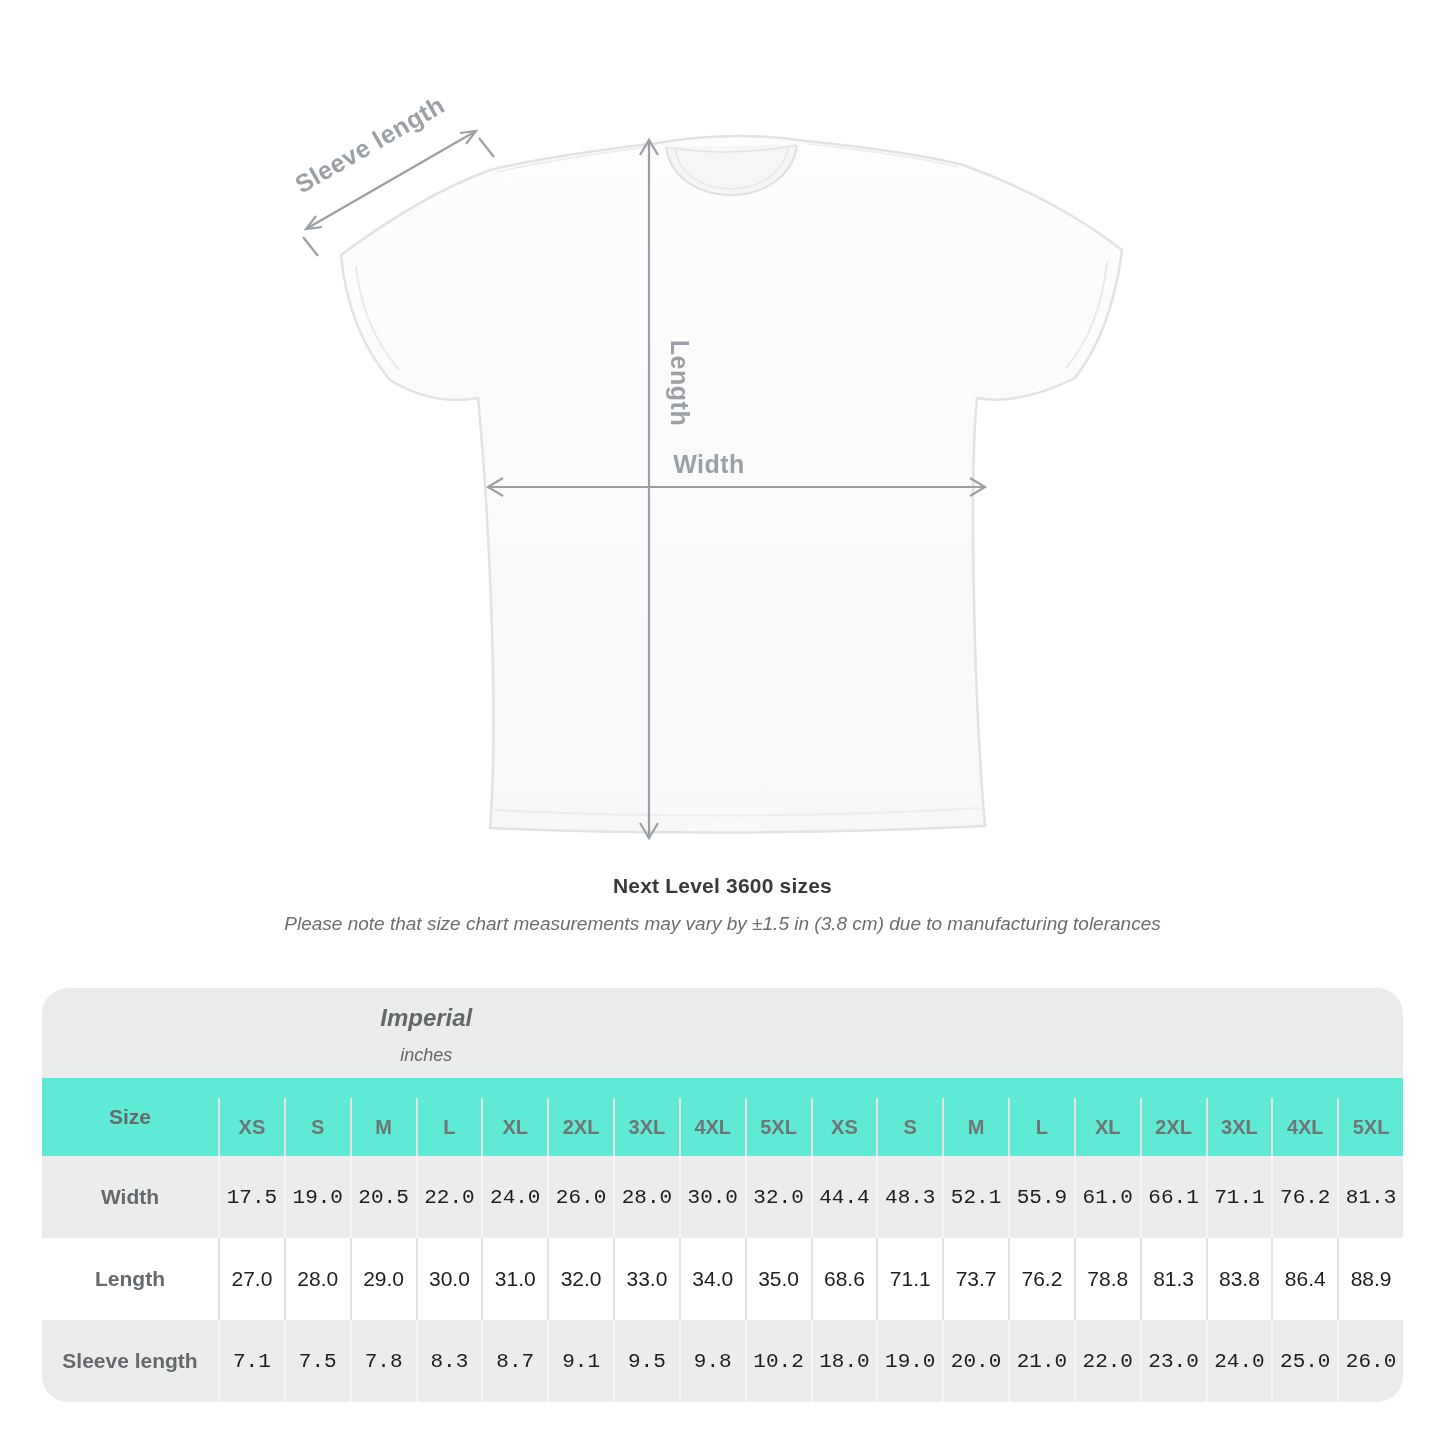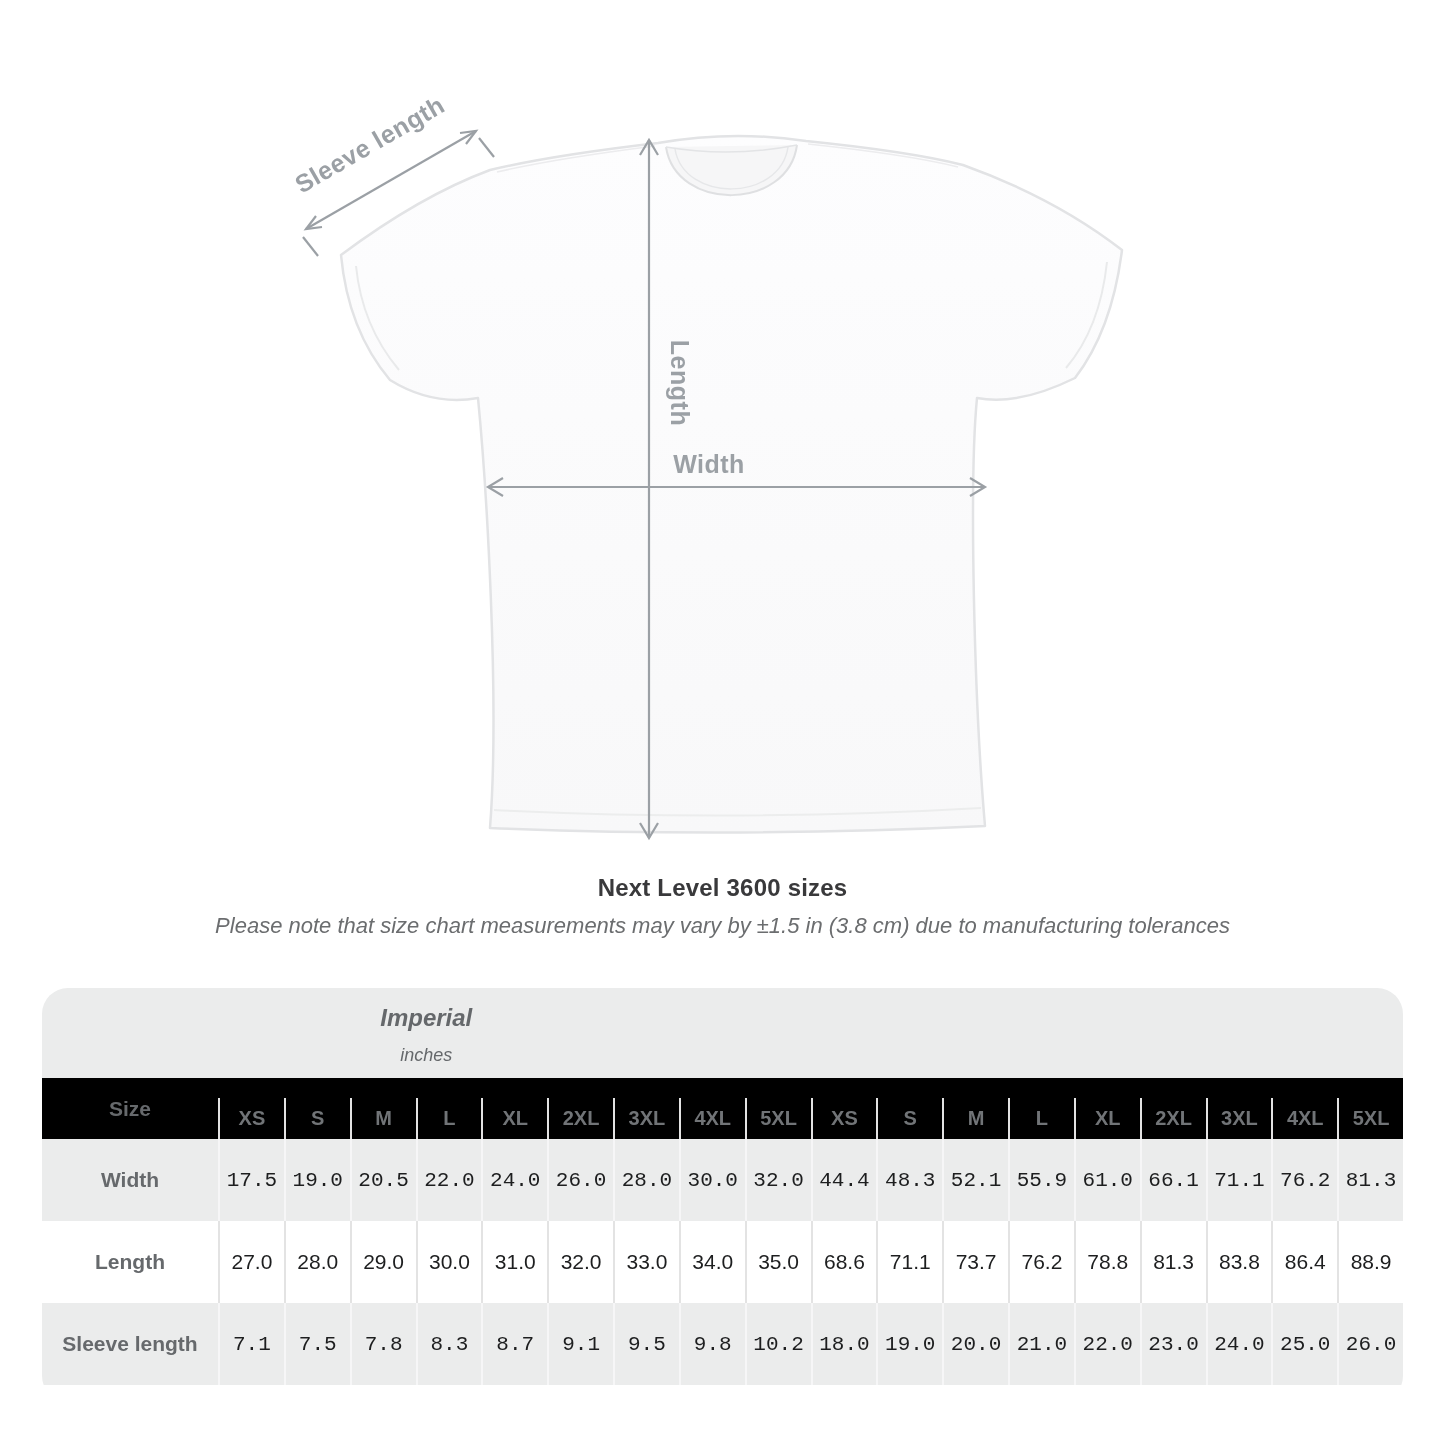--- a/index.html
+++ b/index.html
@@ -6,42 +6,42 @@
   .stage{
     position:relative;width:1445px;height:1445px;background:#ffffff;
     font-family:"Liberation Sans", sans-serif;overflow:hidden;
   }
   
   .diagram{position:absolute;left:0;top:0;}
   .dim-label{font-weight:bold;font-size:25px;fill:#9ba0a5;letter-spacing:.5px;}
   
   .page-title{
     position:absolute;left:0;top:874px;width:100%;text-align:center;
-    font-size:24px;font-weight:bold;color:#39393b;margin:0;letter-spacing:.2px;
+    font-size:21px;font-weight:bold;color:#39393b;margin:0;letter-spacing:.2px;
   }
   .tolerance-note{
     position:absolute;left:0;top:913px;width:100%;text-align:center;
-    font-size:22px;font-style:italic;color:#6b6d6f;margin:0;
+    font-size:19px;font-style:italic;color:#6b6d6f;margin:0;
   }
   
   .sizes-table{
     position:absolute;left:42px;top:988px;width:1361px;height:414px;
     border-radius:26px;overflow:hidden;background:#ffffff;
   }
   .band{
     display:grid;grid-template-columns:176px repeat(18,1fr);
     height:90px;background:#ebecec;
   }
   .group{display:flex;flex-direction:column;align-items:center;justify-content:center;padding-top:4px;}
   .group-imperial{grid-column:1 / span 10;}
   .group-metric{grid-column:11 / span 9;}
   .g-title{font-size:24px;font-weight:bold;font-style:italic;color:#65686b;}
   .g-unit{font-size:18px;font-style:italic;color:#65686b;margin-top:13px;}
   .trow{display:grid;grid-template-columns:176px repeat(18,1fr);}
-  .r-head{height:61px;background:#000000;}
+  .r-head{height:78px;background:#5eead4;}
   .r-data{height:82px;}
   .r-gray{background:#ebecec;}
   .r-white{background:#ffffff;}
   .cell{display:flex;align-items:center;justify-content:center;box-sizing:border-box;}
   .r-head .cell:not(:first-child){border-left:2px solid #e3e3e3;margin-top:20px;}
   .r-white.trow .cell:not(:first-child){border-left:2px solid #e3e3e3;}
   .r-gray.trow .cell:not(:first-child){border-left:2px solid #f6f6f7;font-family:Liberation Mono, monospace;}
   .cell.label{font-size:21px;font-weight:bold;color:#66696c;}
   .cell.head{font-size:20px;font-weight:bold;color:#717477;}
   .cell.val{font-size:21px;color:#1d1e1f;}

